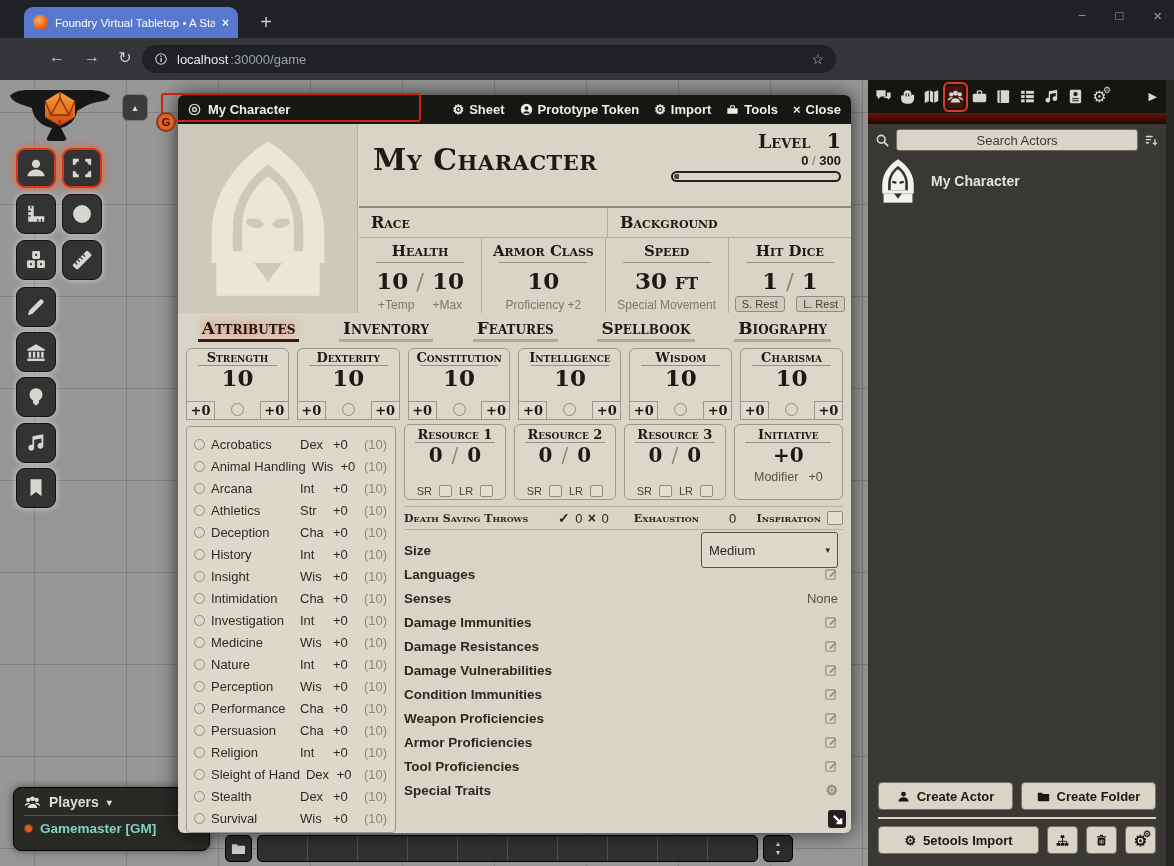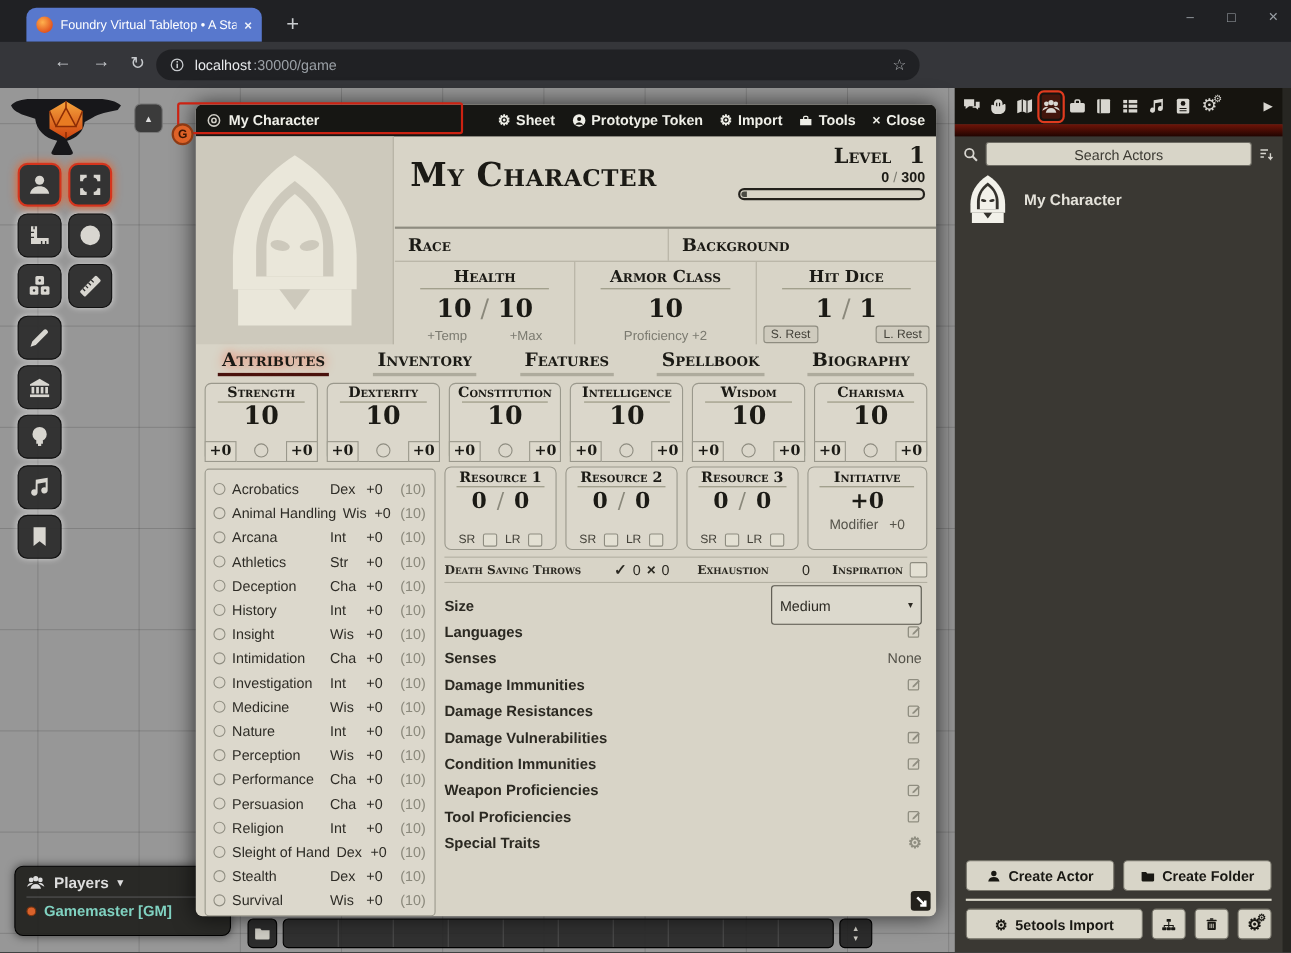--- a/index.html
+++ b/index.html
@@ -481,20 +481,29 @@
                 <span>+Max</span>
               </div>
             </div>
             <div class="stat-box">
               <div class="stat-title sc">Armor Class</div>
               <div class="stat-value num">
                   <span>10</span>
                 </div>
               <div class="stat-foot" style="justify-content:center">
                   <span>Proficiency +2</span>
+                </div>
+            </div>
+            <div class="stat-box">
+              <div class="stat-title sc">Speed</div>
+              <div class="stat-value num sc">
+                  <span>30 ft</span>
+                </div>
+              <div class="stat-foot" style="justify-content:center">
+                  <span>Special Movement</span>
                 </div>
             </div>
             <div class="stat-box">
               <div class="stat-title sc">Hit Dice</div>
               <div class="stat-value num">
                 <span>1</span>
                 <span class="stat-sep">/</span>
                 <span>1</span>
               </div>
               <div class="stat-foot hd">
@@ -837,20 +846,29 @@
             <li class="trait">
               <span>Weapon Proficiencies</span>
               <span class="trait-edit">
                   <svg viewBox="0 0 24 24" fill="none" stroke="currentColor" stroke-width="2">
                     <rect x="3" y="5" width="16" height="16" rx="2"></rect>
                     <path d="M10 14.5l9-9 2 2-9 9-2.8.8z" fill="currentColor" stroke="none"></path>
                   </svg>
                 </span>
             </li>
             <li class="trait">
+              <span>Armor Proficiencies</span>
+              <span class="trait-edit">
+                  <svg viewBox="0 0 24 24" fill="none" stroke="currentColor" stroke-width="2">
+                    <rect x="3" y="5" width="16" height="16" rx="2"></rect>
+                    <path d="M10 14.5l9-9 2 2-9 9-2.8.8z" fill="currentColor" stroke="none"></path>
+                  </svg>
+                </span>
+            </li>
+            <li class="trait">
               <span>Tool Proficiencies</span>
               <span class="trait-edit">
                   <svg viewBox="0 0 24 24" fill="none" stroke="currentColor" stroke-width="2">
                     <rect x="3" y="5" width="16" height="16" rx="2"></rect>
                     <path d="M10 14.5l9-9 2 2-9 9-2.8.8z" fill="currentColor" stroke="none"></path>
                   </svg>
                 </span>
             </li>
             <li class="trait">
               <span>Special Traits</span>

